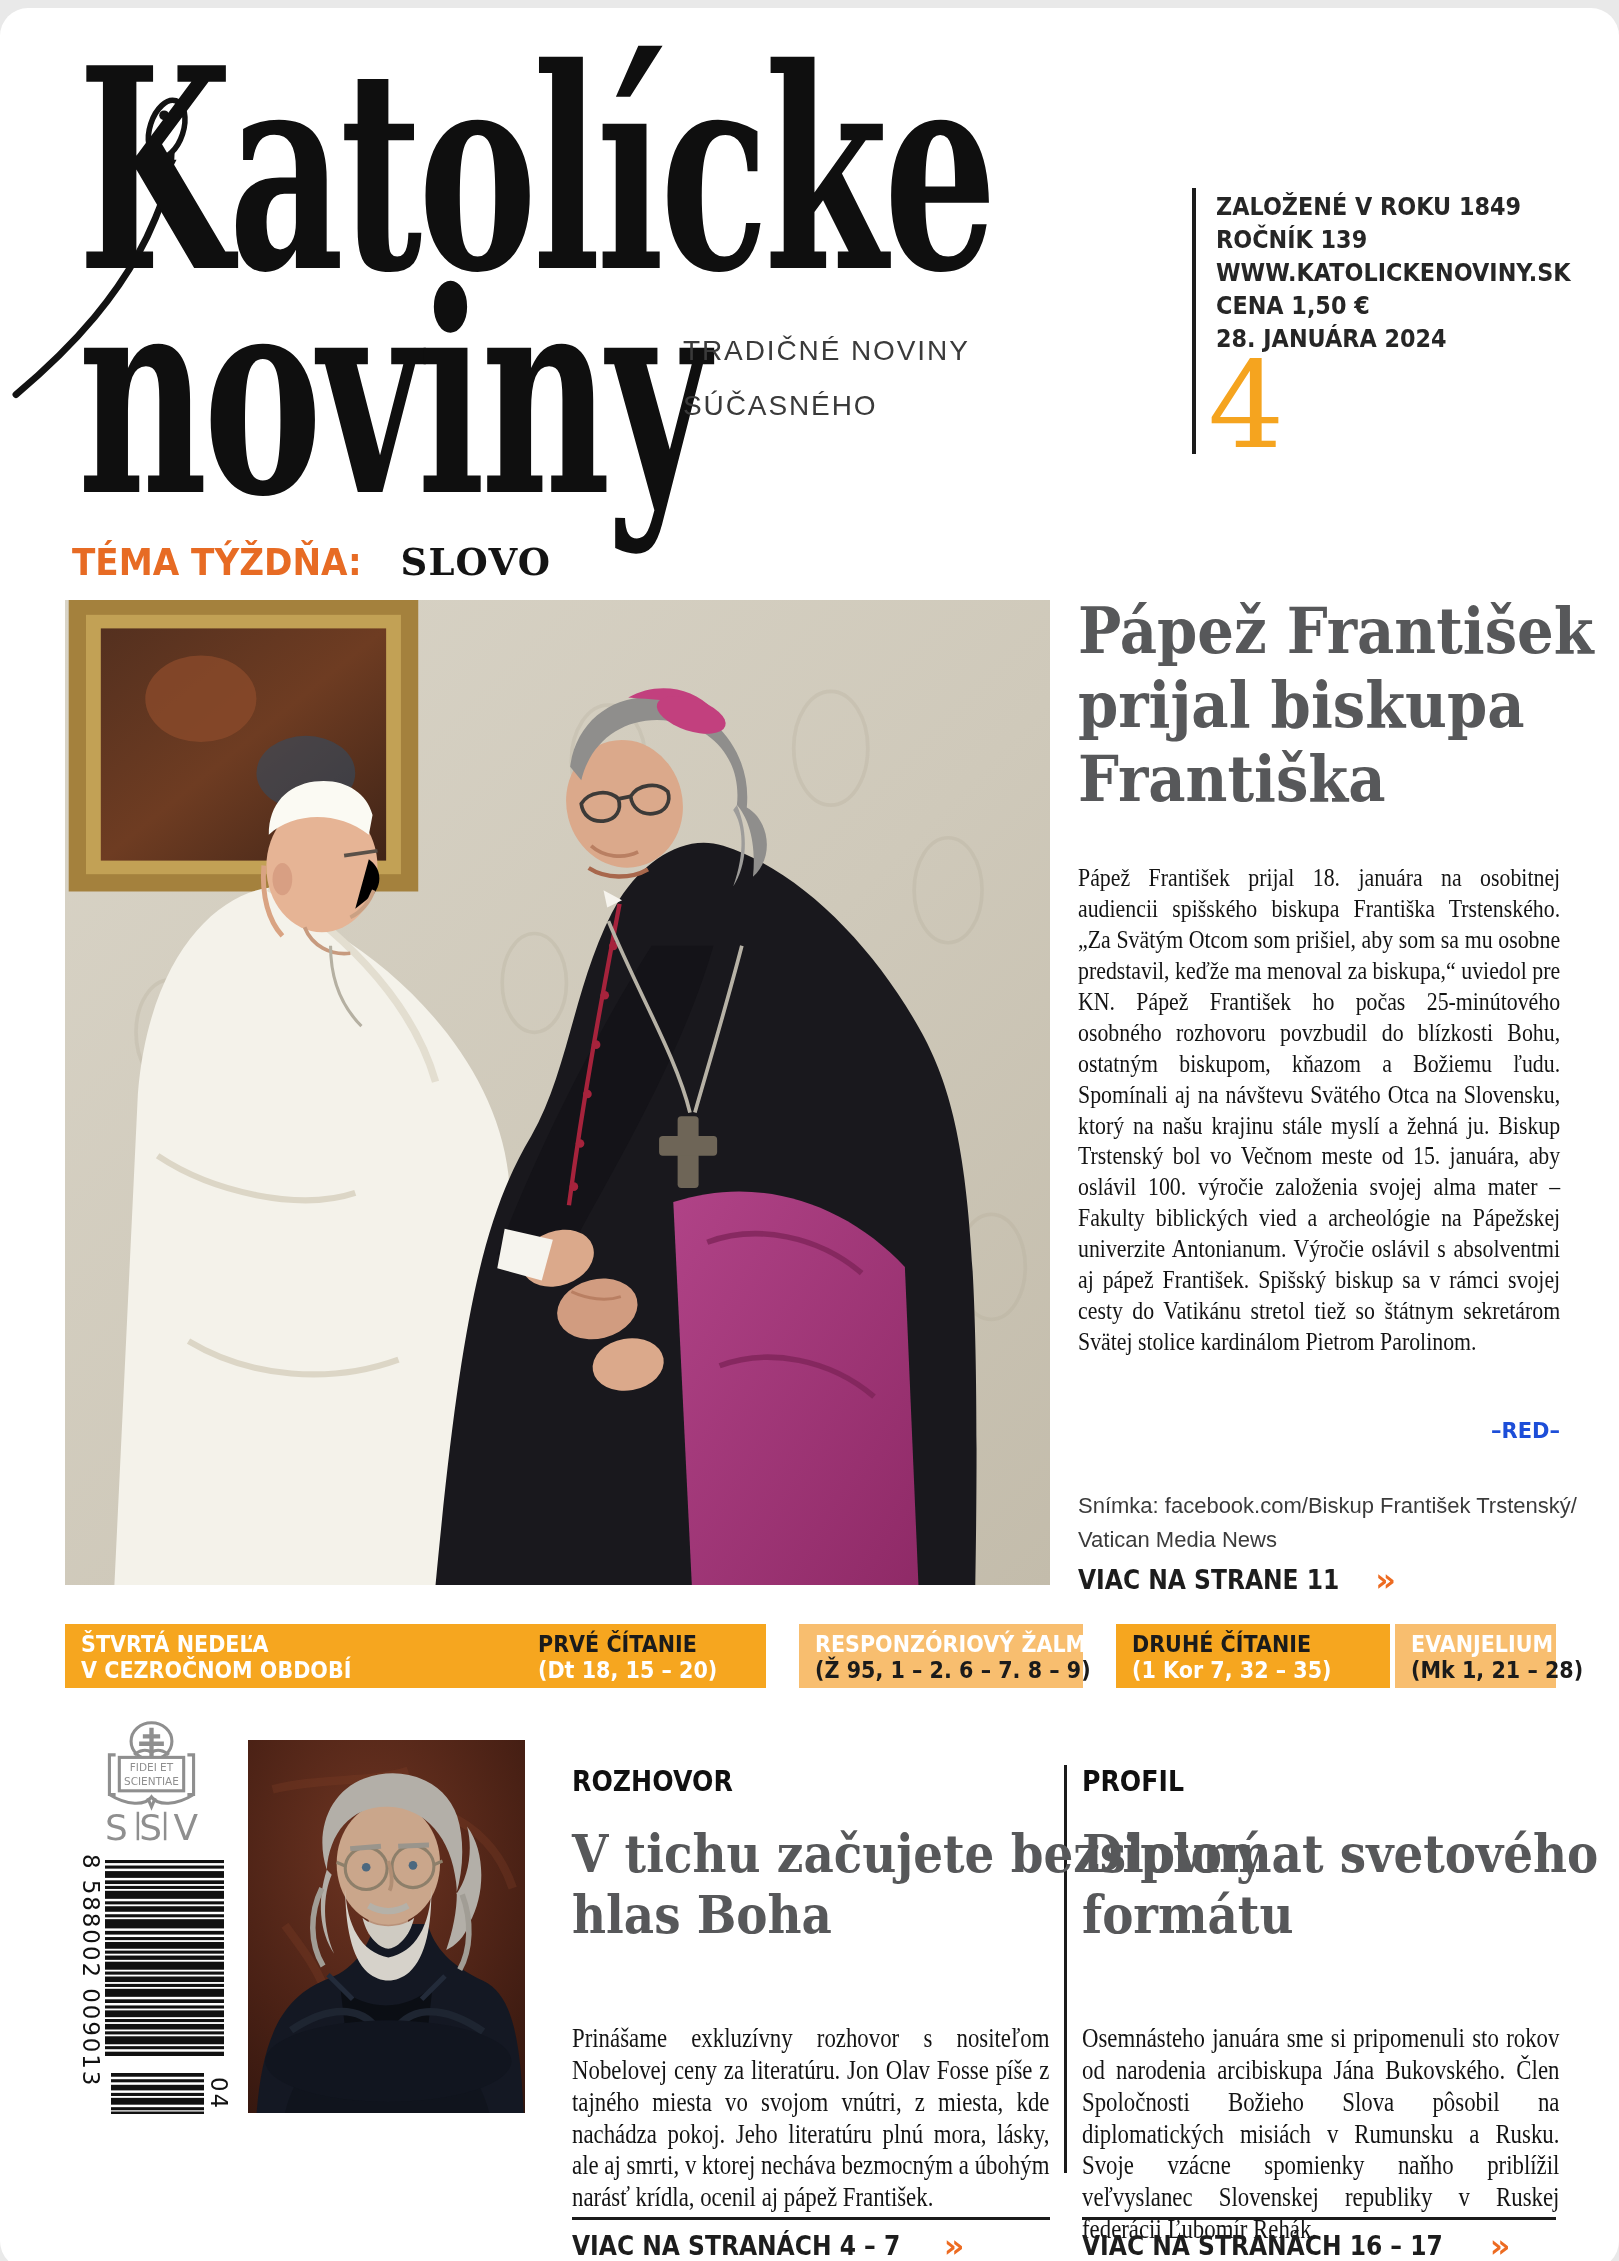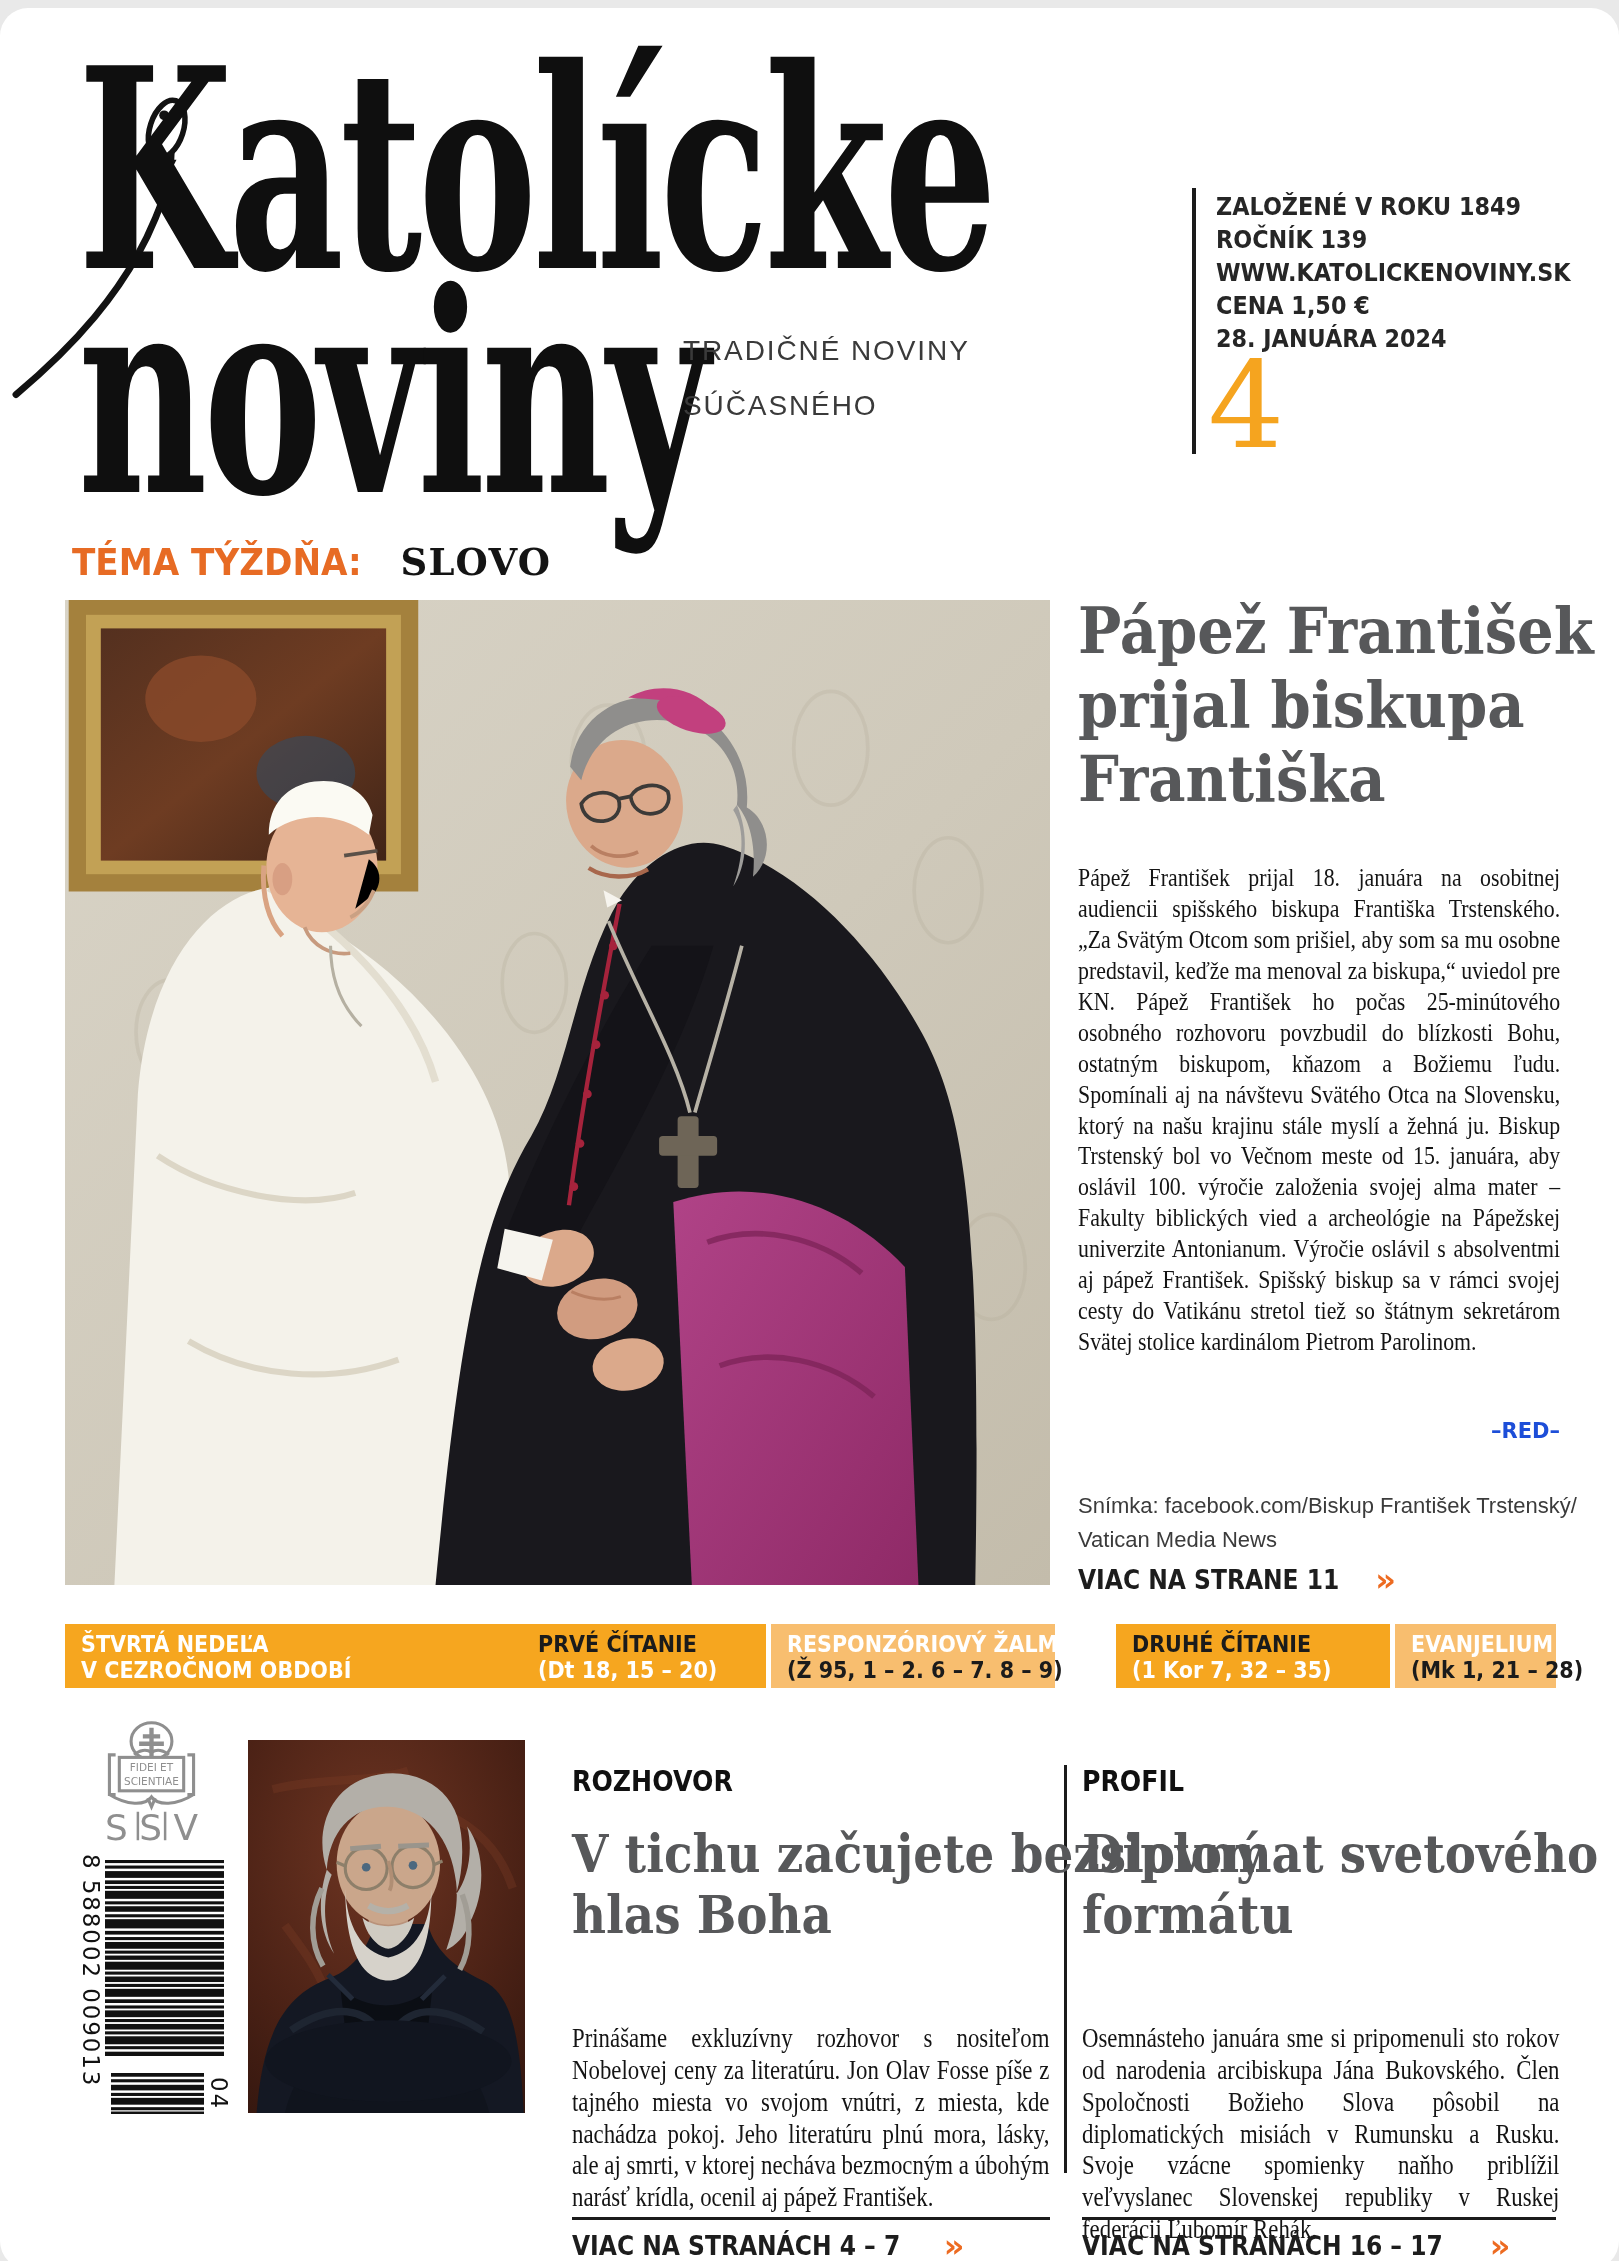--- a/index.html
+++ b/index.html
@@ -242,21 +242,21 @@
         <span class="title t-white" style="line-height:27px">V CEZROČNOM OBDOBÍ</span>
       </div>
       <div class="cycle-letter">B</div>
     </div>
     <div class="seg" style="left:522px;width:244px;background:var(--orange-dark)">
       <div class="seg-pad">
         <span class="title t-black">PRVÉ ČÍTANIE</span>
         <span class="ref t-white">(Dt 18, 15 – 20)</span>
       </div>
     </div>
-    <div class="seg" style="left:771px;width:284px;background:var(--orange-light)">
+    <div class="seg" style="left:799px;width:284px;background:var(--orange-light)">
       <div class="seg-pad">
         <span class="title t-white">RESPONZÓRIOVÝ ŽALM</span>
         <span class="ref t-black">(Ž 95, 1 – 2. 6 – 7. 8 – 9)</span>
       </div>
     </div>
     <div class="seg" style="left:1116px;width:274px;background:var(--orange-dark)">
       <div class="seg-pad">
         <span class="title t-black">DRUHÉ ČÍTANIE</span>
         <span class="ref t-white">(1 Kor 7, 32 – 35)</span>
       </div>

